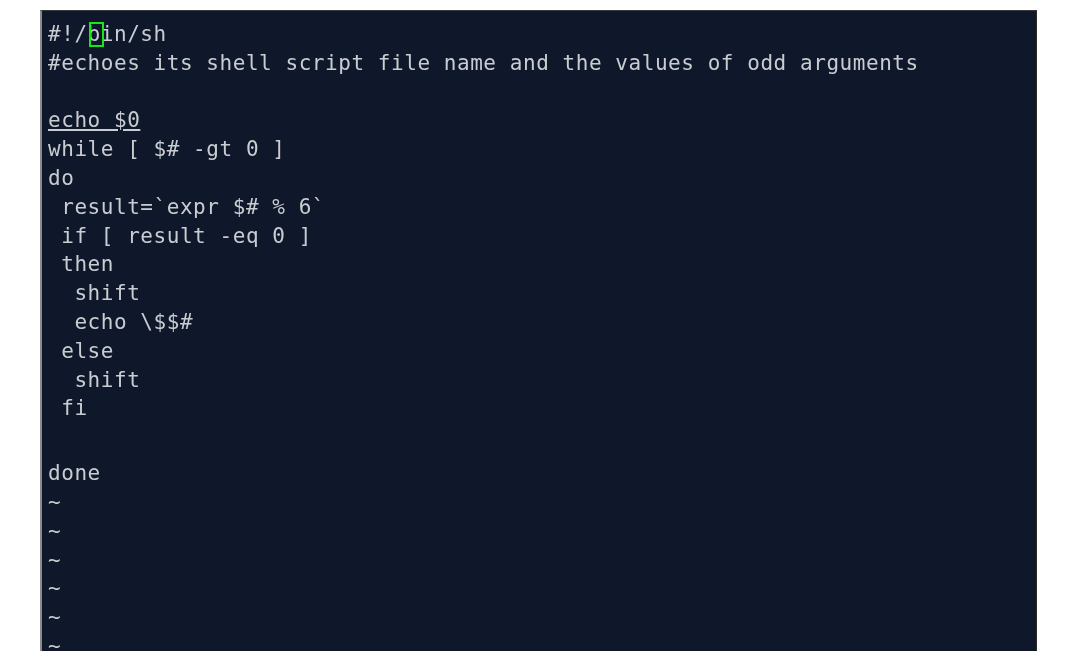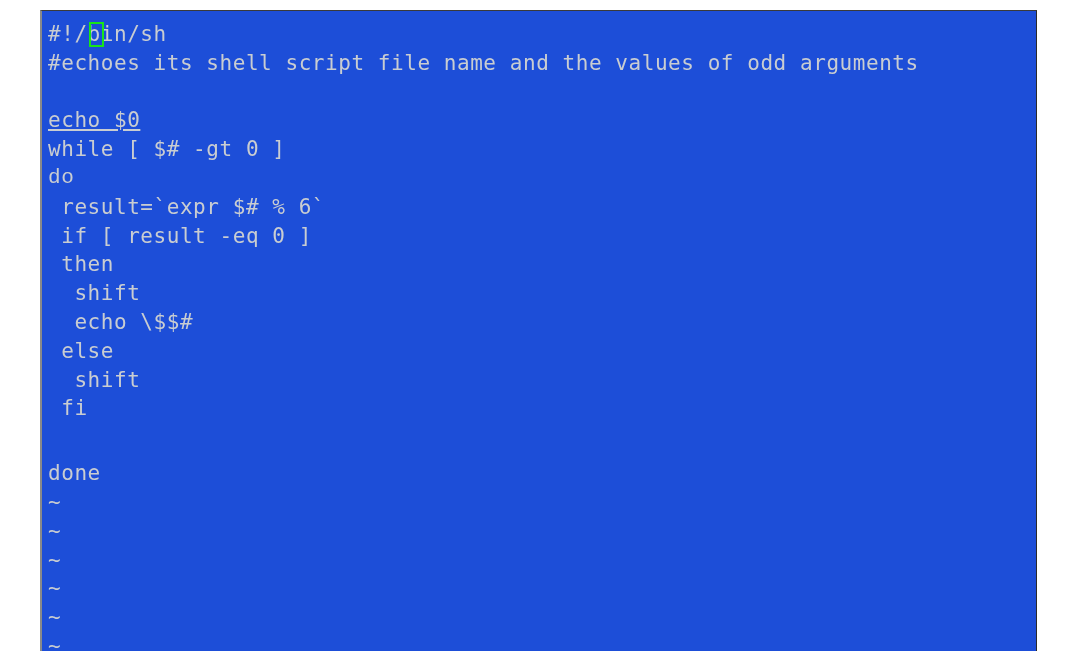--- a/index.html
+++ b/index.html
@@ -69,29 +69,29 @@
     border: 2px solid #19e519;
     box-sizing: border-box;
     pointer-events: none;
   }
 </style>
 </head>
 <body>
 
 <div id="screen" style="background: rgb(255, 255, 255);">
 
-  <div id="terminal" style="background: #1d4ed8;">
+  <div id="terminal" style="background: #0f172a;">
 
     <div id="buffer">
         <div class="line" style="color: rgb(201, 205, 209);">#!/bin/sh</div>
         <div class="line" style="color: rgb(201, 205, 209);">#echoes its shell script file name and the values of odd arguments</div>
         <div class="line" style="color: rgb(201, 205, 209);"></div>
         <div class="line" style="color: rgb(201, 205, 209); text-decoration: underline;">echo $0</div>
         <div class="line" style="color: rgb(201, 205, 209);">while [ $# -gt 0 ]</div>
-        <div class="line" style="color: rgb(201, 205, 209); font-family: Liberation Mono, monospace;">do</div>
+        <div class="line" style="color: rgb(201, 205, 209);">do</div>
         <div class="line" style="color: rgb(201, 205, 209);"> result=`expr $# % 6`</div>
         <div class="line" style="color: rgb(201, 205, 209);"> if [ result -eq 0 ]</div>
         <div class="line" style="color: rgb(201, 205, 209);"> then</div>
         <div class="line" style="color: rgb(201, 205, 209);">  shift</div>
         <div class="line" style="color: rgb(201, 205, 209);">  echo \$$#</div>
         <div class="line" style="color: rgb(201, 205, 209);"> else</div>
         <div class="line" style="color: rgb(201, 205, 209);">  shift</div>
         <div class="line" style="color: rgb(201, 205, 209);"> fi</div>
         <div class="line" style="color: rgb(201, 205, 209); margin-top: 36px;">done</div>
         <div class="line tilde" style="color: rgb(201, 205, 209);">~</div>

